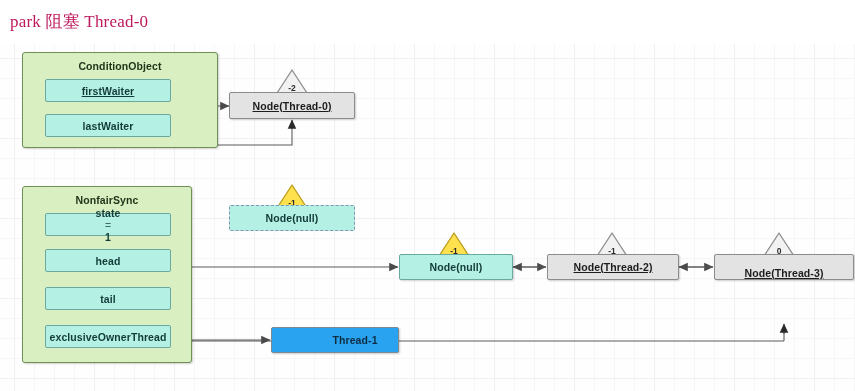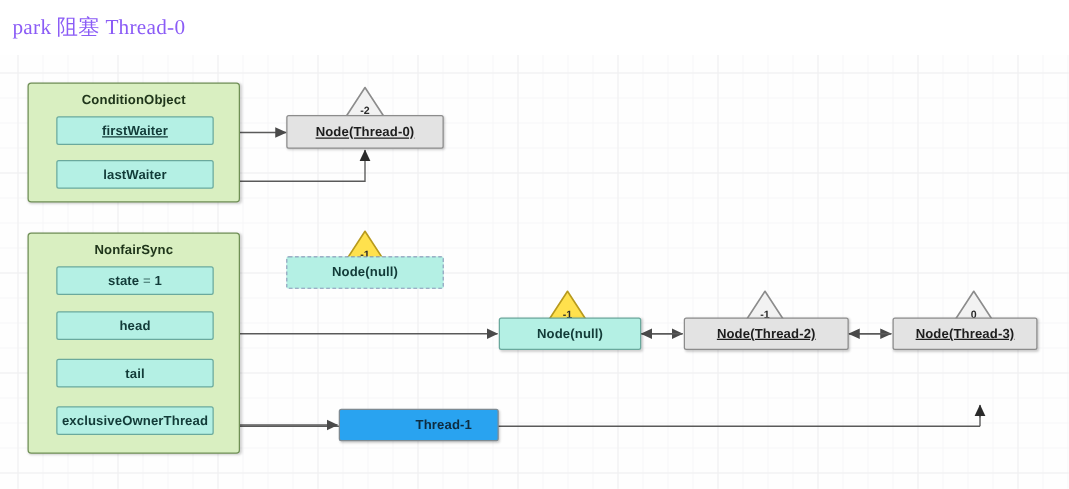--- a/index.html
+++ b/index.html
@@ -19,21 +19,21 @@
     height: 391px;
     background: #ffffff;
   }
   
   #page-title {
     position: absolute;
     left: 10px;
     top: 10px;
     font-family: "Liberation Serif", serif;
     font-size: 17px;
-    color: #8b5cf6;
+    color: #be185d;
     letter-spacing: .2px;
     white-space: nowrap;
   }
   
   #canvas {
     position: absolute;
     left: 0;
     top: 44px;
     width: 855px;
     height: 347px;
@@ -205,33 +205,33 @@
         <path d="M173,296 L270,296" marker-end="url(#ah)"></path>
 
         <path d="M513,223 L546,223" marker-end="url(#ah)"></path>
         <path d="M546,223 L513,223" marker-end="url(#ah)"></path>
 
         <path d="M679,223 L713,223" marker-end="url(#ah)"></path>
         <path d="M713,223 L679,223" marker-end="url(#ah)"></path>
       </g>
     </svg>
 
-    <div class="group-box" style="left:22px; top:22px; width:170px; height:96px;">
+    <div class="group-box" style="left:22px; top:8px; width:196px; height:96px;">
       <div class="group-title">ConditionObject</div>
       <div class="field-box" style="left:22px; top:26px; width:126px; height:23px;text-decoration:underline;">
         <span>firstWaiter</span>
       </div>
       <div class="field-box" style="left:22px; top:61px; width:126px; height:23px;">
         <span>lastWaiter</span>
       </div>
     </div>
 
     <div class="group-box" style="left:22px; top:142px; width:170px; height:177px;">
       <div class="group-title">NonfairSync</div>
-      <div class="field-box" style="left:22px; top:26px; width:126px; height:23px;">
+      <div class="field-box" style="left:22px; top:26px; width:126px; height:23px;flex-direction:column;">
         <span>state</span>
         <span class="eq">=</span>
         <span>1</span>
       </div>
       <div class="field-box" style="left:22px; top:100px; width:126px; height:23px;">
         <span>tail</span>
       </div>
       <div class="field-box" style="left:22px; top:62px; width:126px; height:23px;">
         <span>head</span>
       </div>
@@ -279,21 +279,21 @@
     <div class="node-box node-gray" style="left:547px; top:210px; width:132px; height:26px;">
       <span>Node(Thread-2)</span>
     </div>
 
     <div class="badge" style="left:762px; top:187px;">
       <svg width="34" height="27" viewBox="0 0 34 27">
         <path d="M17,2 L32,25 L2,25 z" fill="#f2f2f2" stroke="#8c8c8c" stroke-width="1.3" stroke-linejoin="round"></path>
       </svg>
       <span class="badge-text">0</span>
     </div>
-    <div class="node-box node-gray" style="left:714px; top:210px; width:116px; height:26px;">
+    <div class="node-box node-gray" style="left:714px; top:210px; width:140px; height:26px;align-items:flex-end;">
       <span>Node(Thread-3)</span>
     </div>
 
     <div class="node-box node-blue" style="left:271px; top:283px; width:128px; height:26px;padding-left:40px;">
       <span>Thread-1</span>
     </div>
 
   </div>
 </div>
 

